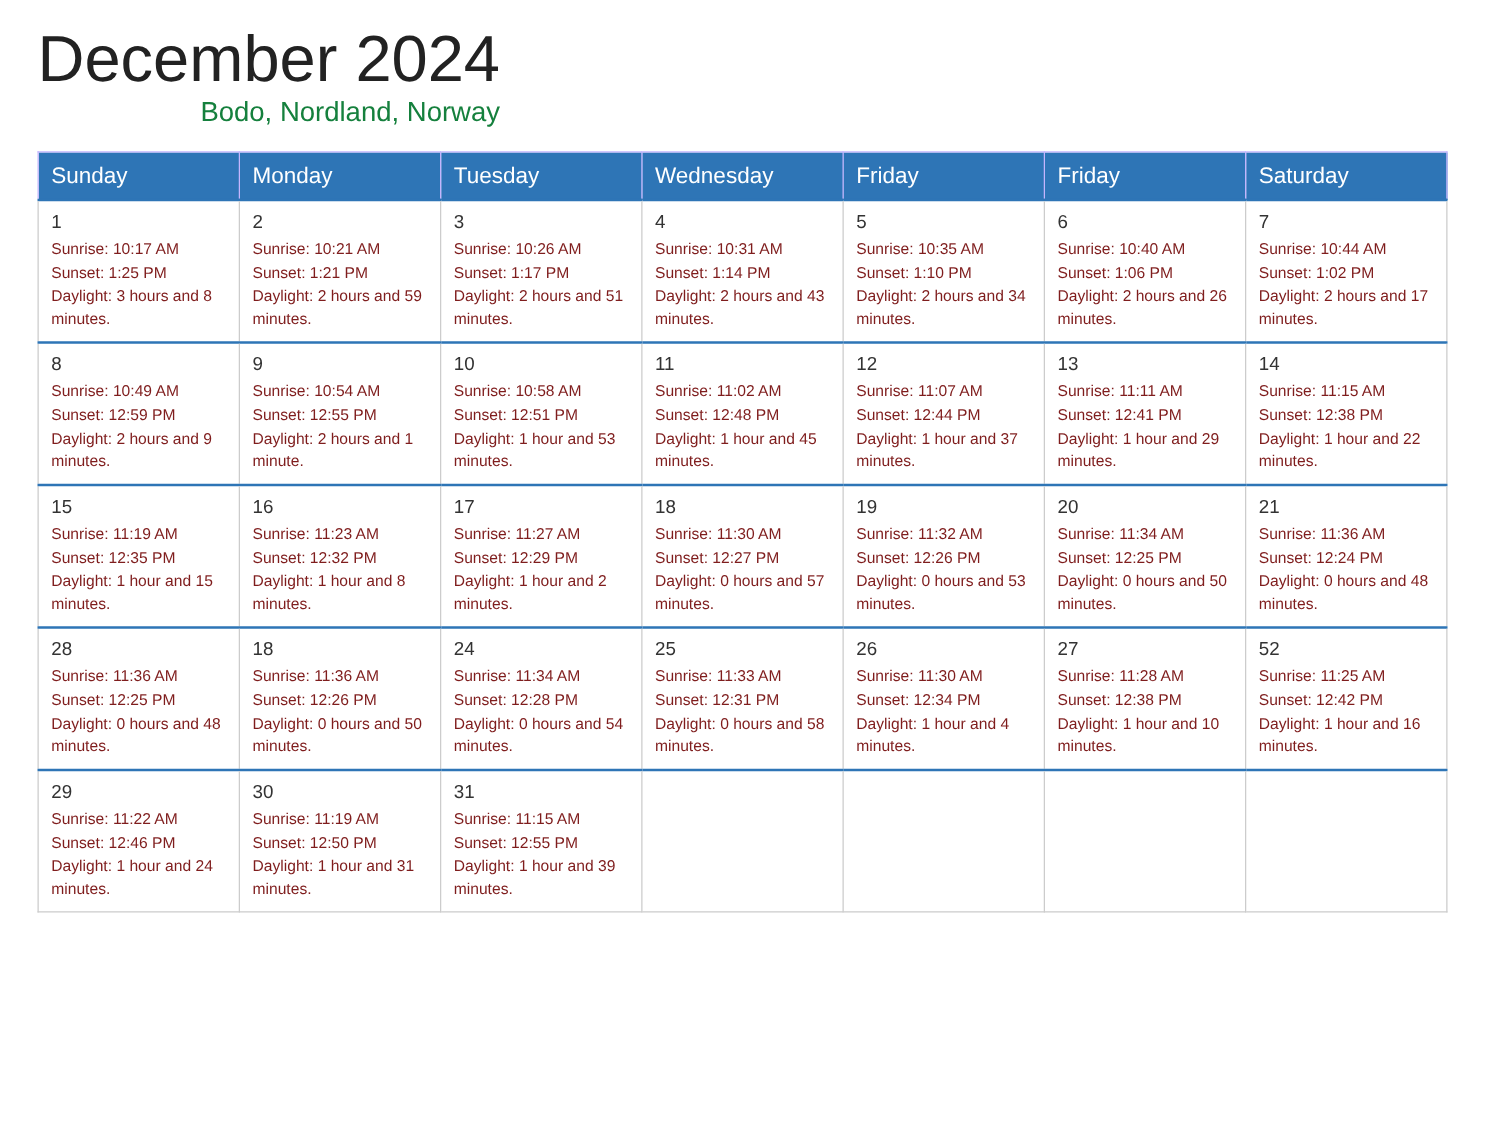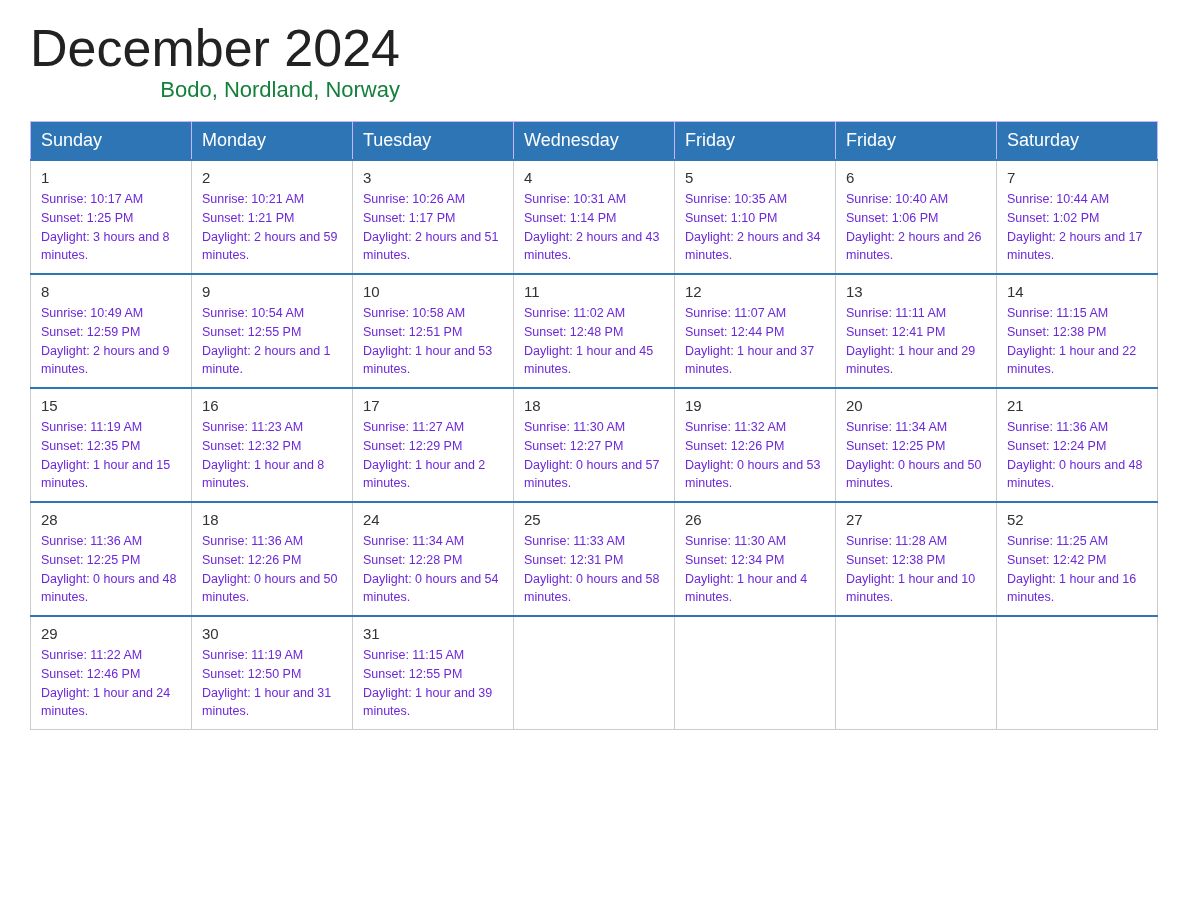--- a/index.html
+++ b/index.html
@@ -64,21 +64,21 @@
     }
     .day-number {
       font-size: 15px;
       font-weight: normal;
       display: block;
       margin-bottom: 4px;
     }
     .day-info {
       font-size: 12.5px;
       line-height: 1.5;
-      color: #6d28d9;
+      color: #7f1d1d;
     }
     .empty-cell {
       background: #fff;
     }
   </style>
 </head>
 <body>
 
 <div class="header">
   <div class="title-block">

